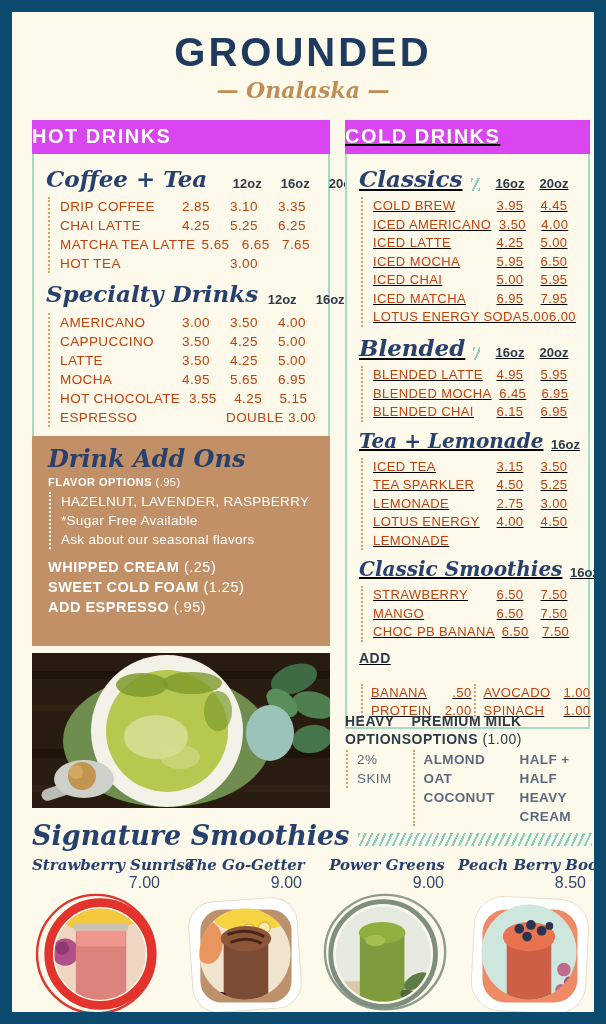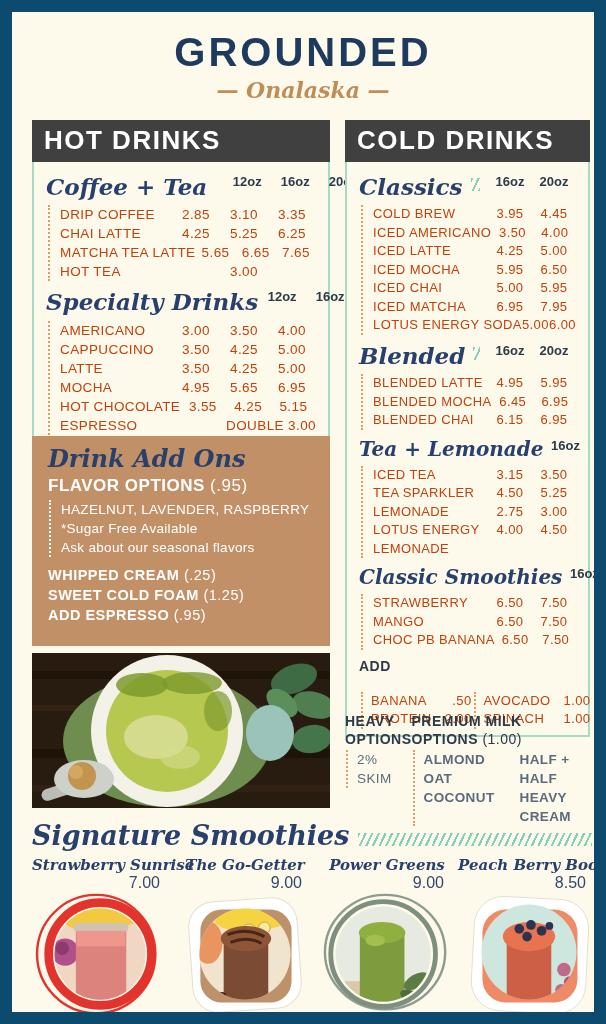--- a/index.html
+++ b/index.html
@@ -14,48 +14,48 @@
     font-size:40px;font-weight:800;letter-spacing:3px;color:#1e3a5e;
     font-family:"Liberation Sans",sans-serif;
   }
   .brand-tagline{
     margin-top:2px;font-family:"DejaVu Serif",serif;font-style:italic;font-weight:700;
     font-size:22px;color:#c08d55;
   }
   
   .panel{position:absolute;box-sizing:border-box;border:2px solid #a6dcc5;background:#fdfaeb;}
   .panel-header{
-    background:#404040;color:#fff;font-weight:700;font-size:26px;letter-spacing:1.5px;
-    padding:5px 12px 6px 12px;margin:-2px -2px 0 -2px;
+    background:#d946ef;color:#fff;font-weight:700;font-size:20px;letter-spacing:1.5px;
+    padding:5px 12px 6px 0;margin:-2px -2px 0 -2px;
   }
   .panel-body{padding:8px 12px 6px 12px;}
   .script{font-family:"DejaVu Serif",serif;font-style:italic;font-weight:700;color:#27406e;}
-  .section-head{display:flex;align-items:flex-start;margin:4px 0 6px 0;}
+  .section-head{display:flex;align-items:flex-end;margin:4px 0 6px 0;}
   .section-title{font-size:23px;white-space:nowrap;line-height:1.1;}
   .t-sm{font-size:20px;}
   .stripes{height:13px;flex:1;margin:4px 8px 0 8px;
     background:repeating-linear-gradient(115deg,#82cfbc 0 2px,transparent 2px 6px);}
   .spacer{flex:1;}
   .sizes{display:flex;}
   .sizes span{width:48px;text-align:center;font-weight:700;font-size:13px;color:#2d3a49;}
   .cold .sizes span,.cold .price{width:44px;}
   .items{border-left:2px dotted #dd9e62;padding-left:10px;margin:2px 0 8px 2px;}
   .row{display:flex;align-items:baseline;color:#c2410c;font-size:13.5px;line-height:19px;letter-spacing:.4px;}
   .row .name{flex:1;white-space:nowrap;}
   .price{width:48px;text-align:center;}
   .note-price{margin-left:auto;text-align:right;}
   
   .hot-panel{left:20px;top:108px;width:298px;}
-  .cold-panel{left:333px;top:108px;width:245px;}
+  .cold-panel{left:333px;top:108px;width:245px;text-decoration:underline;}
   .cold .row{font-size:13px;line-height:18.5px;}
   
   .addons{position:absolute;left:20px;top:424px;width:298px;height:210px;box-sizing:border-box;
     background:#c29067;color:#fff;padding:10px 16px;}
   .addons .section-title{font-size:24px;}
-  .addons-heading{font-weight:700;font-size:17px;letter-spacing:.5px;margin-top:4px;}
+  .addons-heading{font-weight:700;font-size:11px;letter-spacing:.5px;margin-top:4px;}
   .addons-heading .paren{font-weight:400;}
   .flavor-list{border-left:2px dotted #fff;padding-left:10px;margin:4px 0 8px 1px;
     font-size:13.5px;line-height:19px;letter-spacing:.3px;}
   .extra-row{font-weight:700;font-size:14.5px;letter-spacing:.5px;line-height:20px;}
   .extra-row .paren{font-weight:400;}
   
   .matcha{position:absolute;left:20px;top:641px;width:298px;height:155px;}
   .matcha svg{display:block;}
   
   .add-title{font-weight:700;font-size:14px;color:#2d3a49;letter-spacing:.5px;margin:2px 0 18px 0;}

